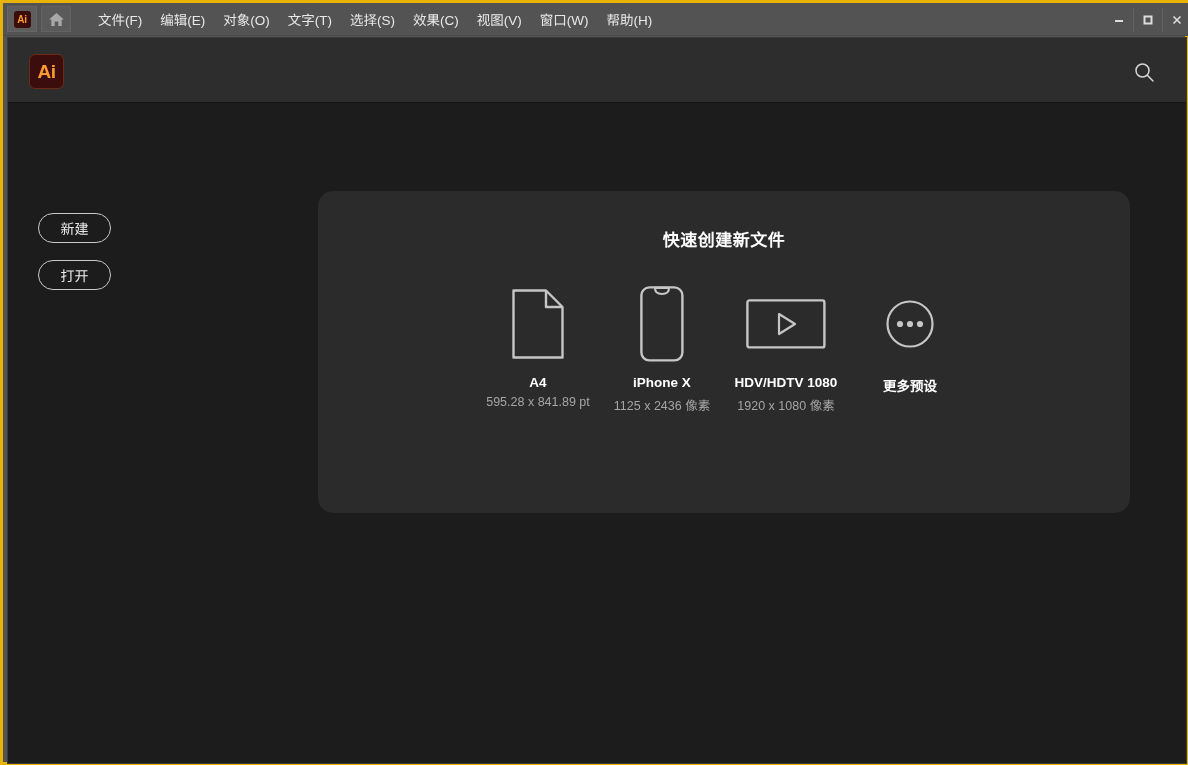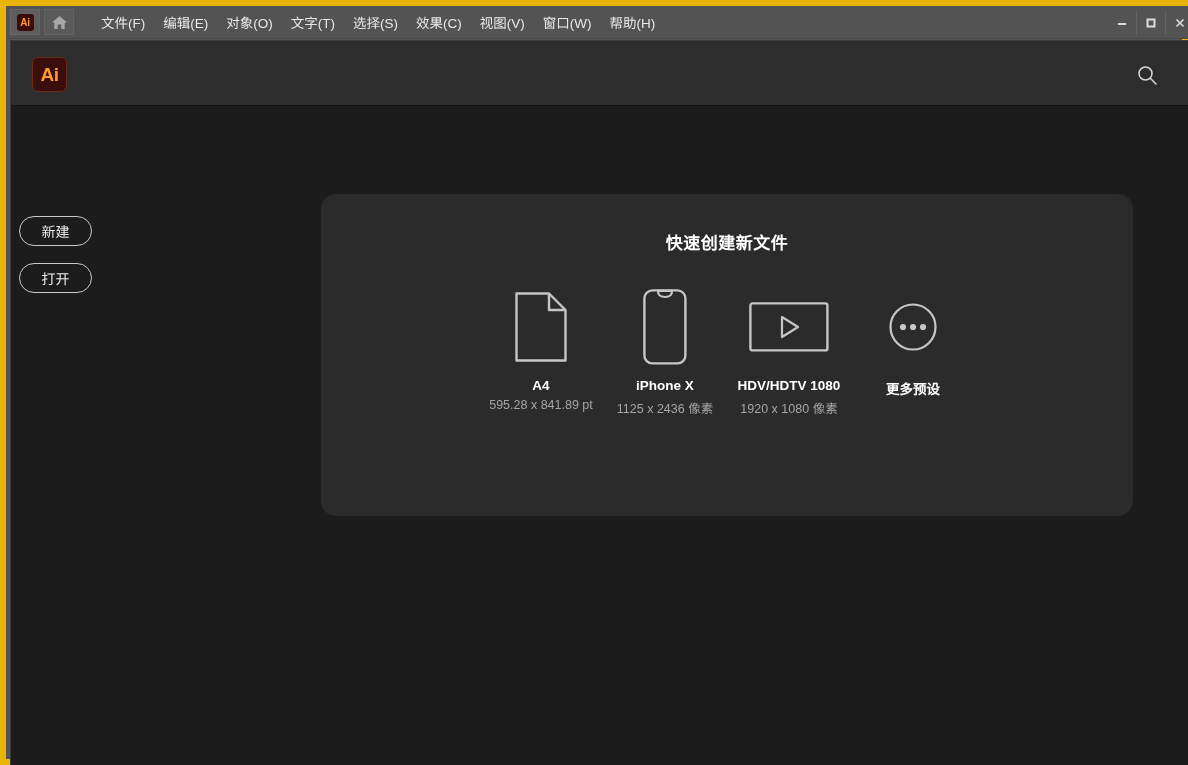--- a/index.html
+++ b/index.html
@@ -12,21 +12,21 @@
     background: #545454;
     font-family: "Liberation Sans", "DejaVu Sans", sans-serif;
   }
 
   
   #app-window {
     position: relative;
     width: 1188px;
     height: 765px;
     background: #545454;
-    border: 6px solid #eab308;
+    border: 3px solid #eab308;
   }
 
   
   #titlebar {
     position: absolute;
     top: 0; left: 0;
     width: 1188px;
     height: 33px;
     background: #535353;
     display: flex;
@@ -124,21 +124,21 @@
   #search-button {
     position: absolute;
     right: 24px; top: 16px;
     width: 36px; height: 36px;
     display: flex; align-items: center; justify-content: center;
   }
 
   
   #sidebar {
     position: absolute;
-    left: 8px; top: 175px;
+    left: 30px; top: 175px;
     width: 200px;
   }
   .pill-button {
     width: 73px;
     height: 30px;
     border: 1px solid #c9c9c9;
     border-radius: 16px;
     background: transparent;
     color: #e9e9e9;
     font-size: 14px;

